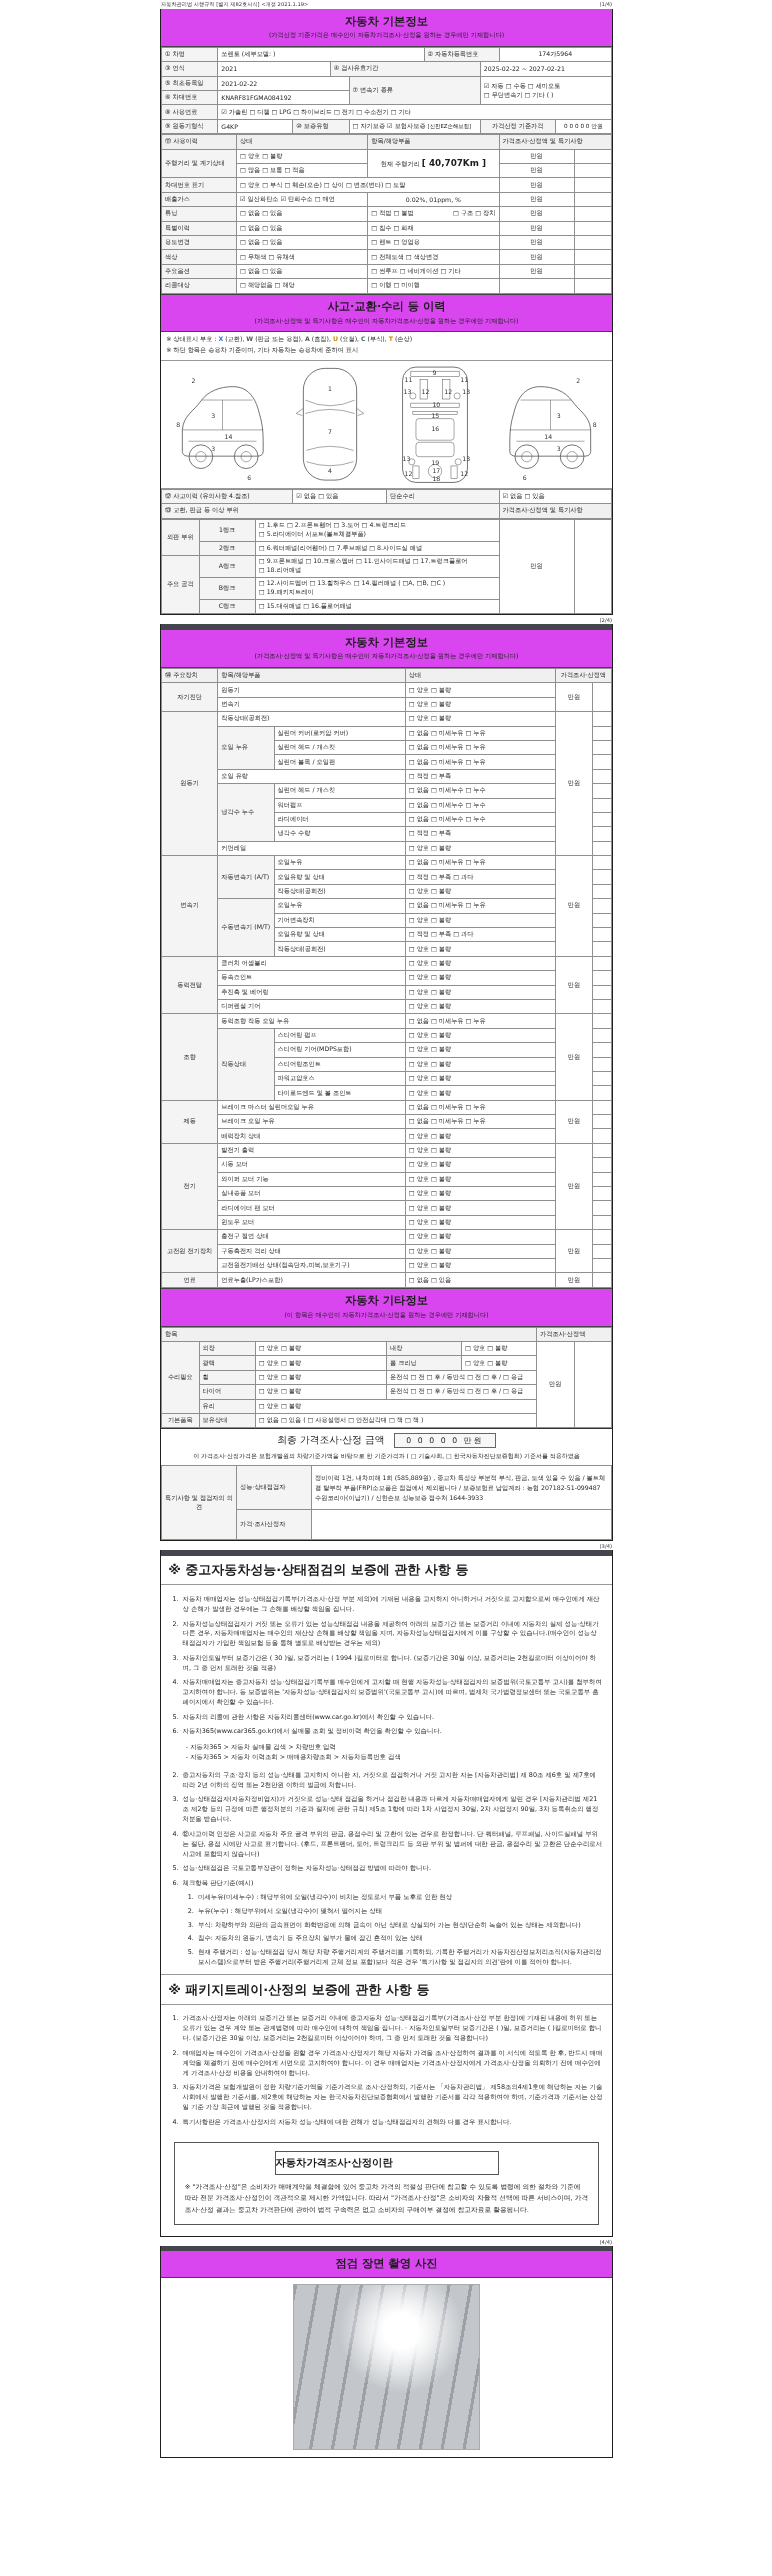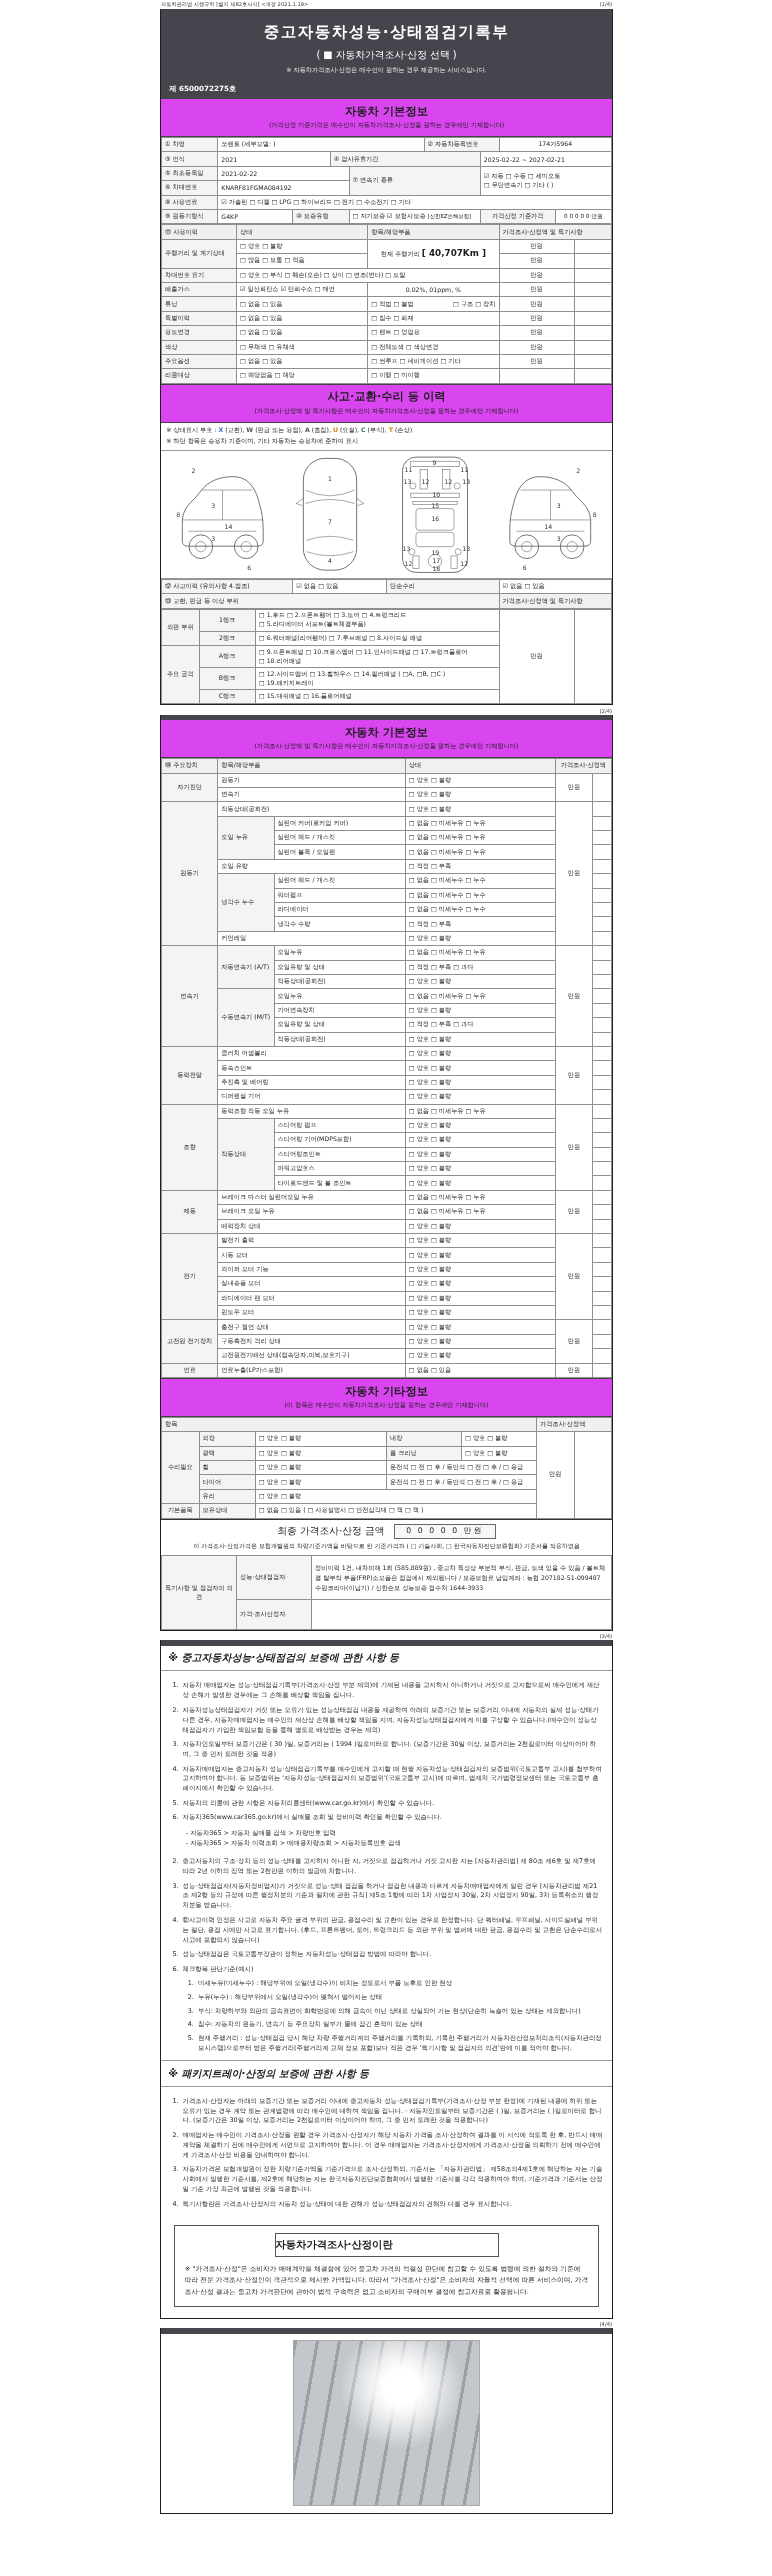--- a/index.html
+++ b/index.html
@@ -31,21 +31,21 @@
   .lg-a{color:#555;font-weight:bold;} .lg-u{color:#d08a00;font-weight:bold;}
   .lg-c{color:#2e6e6e;font-weight:bold;} .lg-t{color:#d08a00;font-weight:bold;}
   .diagram{display:flex;justify-content:space-around;align-items:center;padding:3.1px 2.1px;border-bottom:0.5px solid #999;background:#fff;}
   svg text{font-size:12px;fill:#333;font-family:"DejaVu Sans",sans-serif;}
   svg .ln{stroke:#555;fill:none;stroke-width:1.6;}
   svg .th{stroke:#555;fill:none;stroke-width:1;}
   .finalrow{display:flex;align-items:center;justify-content:center;gap:9.3px;padding:4.1px 0 2.1px;border-top:1px solid #333;}
   .finalrow .fl{font-size:9.8px;font-weight:normal;}
   .finalrow .fv{border:0.5px solid #666;background:#f7f7f7;padding:1.5px 11.3px;font-size:7.7px;letter-spacing:2.1px;}
   .finalnote{font-size:6px;text-align:center;padding:1px 4.1px 4.6px;}
-  .ntc-head{font-size:10px;font-weight:bold;padding:5.2px 7.2px;border-bottom:0.5px solid #999;font-style:italic;}
+  .ntc-head{font-size:13px;font-weight:bold;padding:5.2px 7.2px;border-bottom:0.5px solid #999;}
   .ntc-list{padding:5.2px 9.3px 3.1px;}
   .nitem{display:flex;gap:4.1px;font-size:6.4px;line-height:1.55;margin:4.6px 0;}
   .nitem .nn{min-width:8.2px;text-align:right;}
   .nsub{margin-left:15.5px;font-size:6.4px;line-height:1.6;}
   .nsub2{display:flex;gap:4.1px;margin:4.1px 0 4.1px 17.5px;font-size:6.4px;line-height:1.5;}
   .defbox{border:0.5px solid #555;margin:7.2px 13.4px 10.3px;padding:7.2px 9.3px 8.2px;}
   .defbox .dt{border:0.5px solid #555;width:222px;margin:0 auto;text-align:left;font-size:10.3px;font-weight:bold;padding:4.1px 0;}
   .defbox .db{font-size:6.7px;line-height:1.7;margin-top:7.2px;}
   .photos{padding:6.2px 0 7.2px;display:flex;flex-direction:column;align-items:center;gap:4.1px;}
   .ph1{width:185px;height:164px;border:0.5px solid #aaa;
@@ -61,26 +61,20 @@
 <body>
 
 <div class="doc">
 
   <div class="meta-row">
     <span>자동차관리법 시행규칙 [별지 제82호서식] &lt;개정 2021.1.19&gt;</span>
     <span>(1/4)</span>
   </div>
 
   <div class="page">
-    <div class="titleband">
-      <div class="t1">중고자동차성능·상태점검기록부</div>
-      <div class="t2">( ■ 자동차가격조사·산정 선택 )</div>
-      <div class="t3">※ 자동차가격조사·산정은 매수인이 원하는 경우 제공하는 서비스입니다.</div>
-      <div class="docno">제 6500072275호</div>
-    </div>
 
     <div class="band">
       <div class="bt">자동차 기본정보</div>
       <div class="bn">(가격산정 기준가격은 매수인이 자동차가격조사·산정을 원하는 경우에만 기재합니다)</div>
     </div>
 
     <table>
       <colgroup>
           <col span="24">
       </colgroup>
@@ -807,20 +801,23 @@
     <div class="defbox">
       <div class="dt">자동차가격조사·산정이란</div>
       <div class="db">※ "가격조사·산정"은 소비자가 매매계약을 체결함에 있어 중고차 가격의 적절성 판단에 참고할 수 있도록 법령에 의한 절차와 기준에 따라 전문 가격조사·산정인이 객관적으로 제시한 가액입니다. 따라서 "가격조사·산정"은 소비자의 자율적 선택에 따른 서비스이며, 가격조사·산정 결과는 중고차 가격판단에 관하여 법적 구속력은 없고 소비자의 구매여부 결정에 참고자료로 활용됩니다.</div>
     </div>
   </div>
 
   <div class="pagemark">(4/4)</div>
 
   <div class="page">
     <div class="darkbar"></div>
+    <div class="band">
+      <div class="bt">점검 장면 촬영 사진</div>
+    </div>
     <div class="photos">
       <div class="ph1"></div>
 
     </div>
 
   </div>
 
 </div>
 
 

